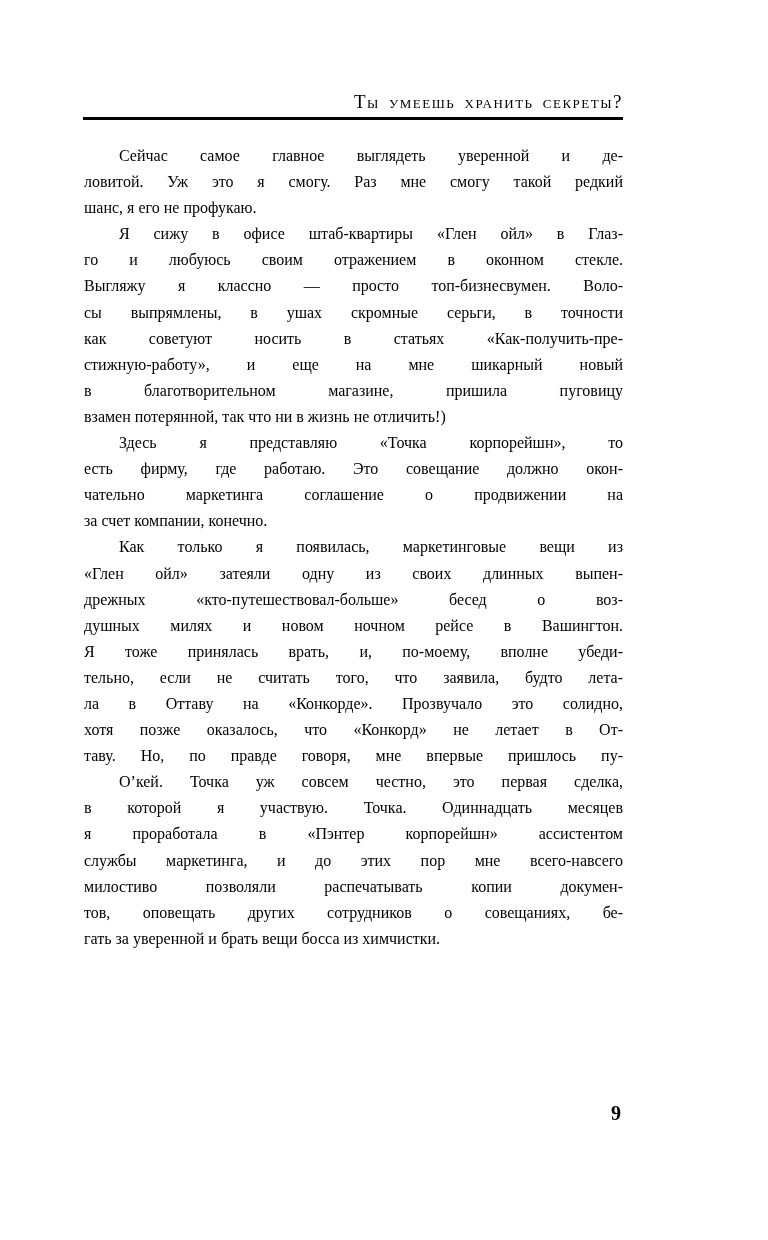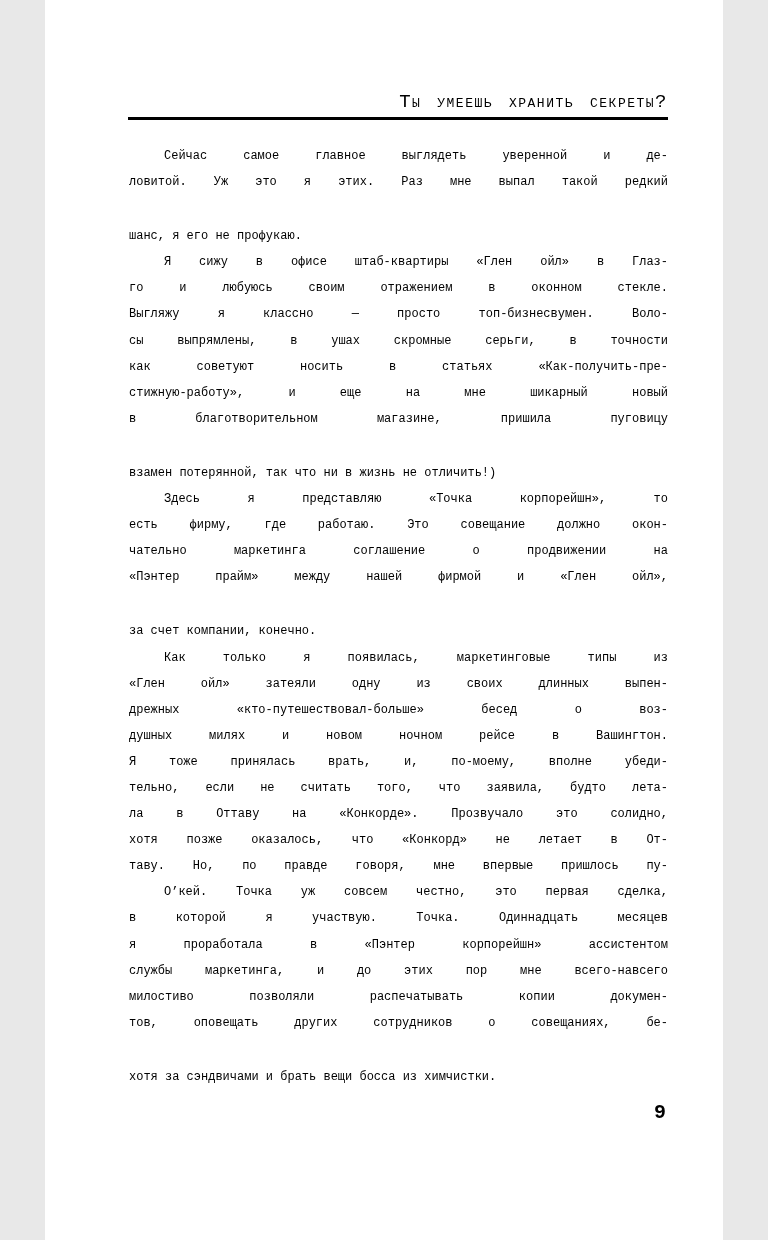--- a/index.html
+++ b/index.html
@@ -2,28 +2,27 @@
 <html><head>
 <meta charset="utf-8">
 <style>
   html, body {
     margin: 0;
     padding: 0;
     background: #e8e8e8;
   }
   .page {
     position: relative;
-    width: 636px;
+    width: 768px;
     height: 1240px;
     background: #ffffff;
-    font-family: Liberation Mono, monospace;
+    font-family: Liberation Serif, serif;
     color: #000000;
     overflow: hidden;
     margin: 0 auto;
-    padding-left: 42px;
   }
   .running-header {
     position: absolute;
     left: 84px;
     top: 92px;
     width: 539px;
     text-align: right;
     font-size: 19px;
     font-variant: small-caps;
     font-variant-caps: small-caps;
@@ -38,36 +37,35 @@
     top: 117px;
     width: 540px;
     height: 3px;
     background: #000000;
   }
   .body-text {
     position: absolute;
     left: 84px;
     top: 143px;
     width: 539px;
-    font-size: 12px;
+    font-size: 16px;
     line-height: 26.1px;
   }
   .line {
     text-align: justify;
     text-align-last: justify;
     text-justify: inter-word;
     overflow: hidden;
     white-space: nowrap;
   }
   .line.para-first {
     text-indent: 35px;
   }
   .line.para-last {
     text-align-last: left;
-    margin-top: 28px;
   }
   .page-footer {
     position: absolute;
     left: 84px;
     top: 1100px;
     width: 539px;
     text-align: right;
     font-size: 20px;
     font-weight: bold;
     line-height: 26px;
@@ -79,48 +77,47 @@
 </head>
 <body>
 
 <div class="page">
   <div class="running-header">
     <span>Ты умеешь хранить секреты?</span>
   </div>
   <div class="header-rule"></div>
   <div class="body-text">
       <div class="line para-first">Сейчас самое главное выглядеть уверенной и де-</div>
-      <div class="line">ловитой. Уж это я этих. Раз мне выпал такой редкий</div>
+      <div class="line">ловитой. Уж это я смогу. Раз мне смогу такой редкий</div>
       <div class="line para-last">шанс, я его не профукаю.</div>
       <div class="line para-first">Я сижу в офисе штаб-квартиры «Глен ойл» в Глаз-</div>
       <div class="line">го и любуюсь своим отражением в оконном стекле.</div>
       <div class="line">Выгляжу я классно — просто топ-бизнесвумен. Воло-</div>
       <div class="line">сы выпрямлены, в ушах скромные серьги, в точности</div>
       <div class="line">как советуют носить в статьях «Как-получить-пре-</div>
       <div class="line">стижную-работу», и еще на мне шикарный новый</div>
       <div class="line">в благотворительном магазине, пришила пуговицу</div>
       <div class="line para-last">взамен потерянной, так что ни в жизнь не отличить!)</div>
       <div class="line para-first">Здесь я представляю «Точка корпорейшн», то</div>
       <div class="line">есть фирму, где работаю. Это совещание должно окон-</div>
       <div class="line">чательно маркетинга соглашение о продвижении на</div>
-      <div class="line">«Пэнтер прайм» между нашей фирмой и «Глен ойл»,</div>
       <div class="line para-last">за счет компании, конечно.</div>
-      <div class="line para-first">Как только я появилась, маркетинговые типы из</div>
+      <div class="line para-first">Как только я появилась, маркетинговые вещи из</div>
       <div class="line">«Глен ойл» затеяли одну из своих длинных выпен-</div>
       <div class="line">дрежных «кто-путешествовал-больше» бесед о воз-</div>
       <div class="line">душных милях и новом ночном рейсе в Вашингтон.</div>
       <div class="line">Я тоже принялась врать, и, по-моему, вполне убеди-</div>
       <div class="line">тельно, если не считать того, что заявила, будто лета-</div>
       <div class="line">ла в Оттаву на «Конкорде». Прозвучало это солидно,</div>
       <div class="line">хотя позже оказалось, что «Конкорд» не летает в От-</div>
       <div class="line">таву. Но, по правде говоря, мне впервые пришлось пу-</div>
       <div class="line para-first">О’кей. Точка уж совсем честно, это первая сделка,</div>
       <div class="line">в которой я участвую. Точка. Одиннадцать месяцев</div>
       <div class="line">я проработала в «Пэнтер корпорейшн» ассистентом</div>
       <div class="line">службы маркетинга, и до этих пор мне всего-навсего</div>
       <div class="line">милостиво позволяли распечатывать копии докумен-</div>
       <div class="line">тов, оповещать других сотрудников о совещаниях, бе-</div>
-      <div class="line para-last">хотя за сэндвичами и брать вещи босса из химчистки.</div>
+      <div class="line para-last">гать за уверенной и брать вещи босса из химчистки.</div>
     </div>
   <div class="page-footer">
     <span class="page-number">9</span>
   </div>
 </div>
 
 </body></html>

